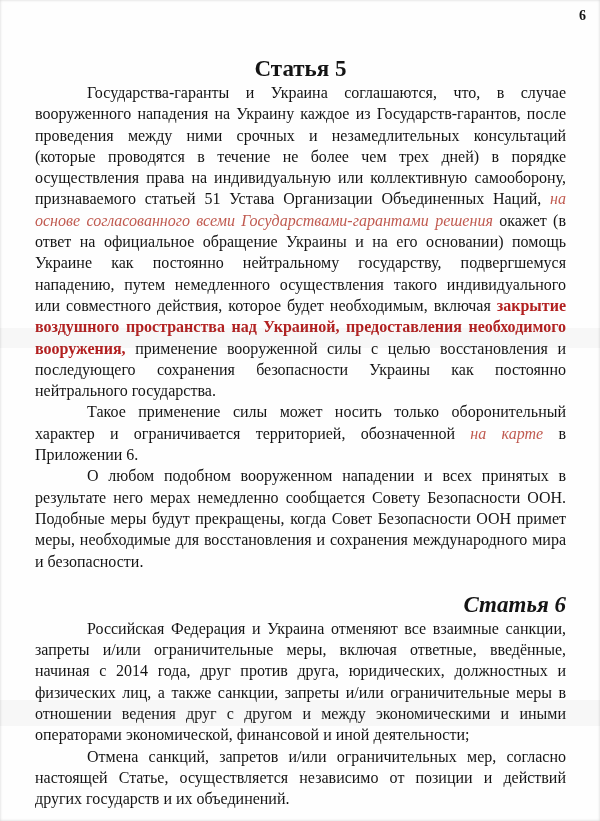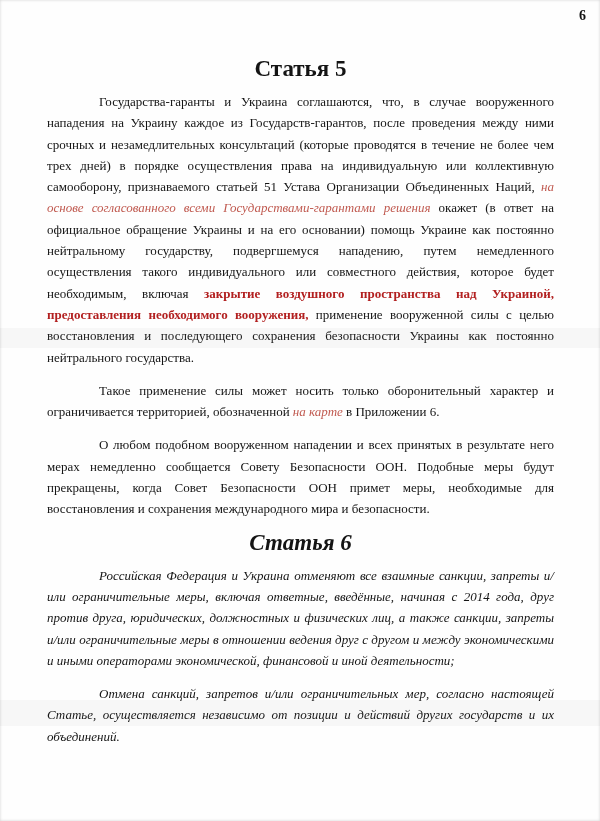--- a/index.html
+++ b/index.html
@@ -21,29 +21,29 @@
     font-size:14px;
     font-weight:bold;
   }
   .article-title{
     margin:0 0 3px 0;
     font-size:23px;
     font-weight:bold;
     text-align:center;
     line-height:21px;
   }
-  .article-title.italic{font-style:italic;margin-top:9px;}
+  .article-title.italic{font-style:italic;margin-top:22px;text-align:right;}
   p.body-para{
-    margin:12px;
-    font-size:13px;
+    margin:0;
+    font-size:16px;
     line-height:21.3px;
     text-align:justify;
     text-indent:52px;
   }
-  p.body-para.italic{font-style:italic;}
+  p.body-para.italic{}
   .run-red-italic{
     color:var(--red-italic,#c05a50);
     font-style:italic;
   }
   .run-red-bold{
     color:var(--red-bold,#b22020);
     font-weight:bold;
   }
   .run-underline{}
   .scan-band{

